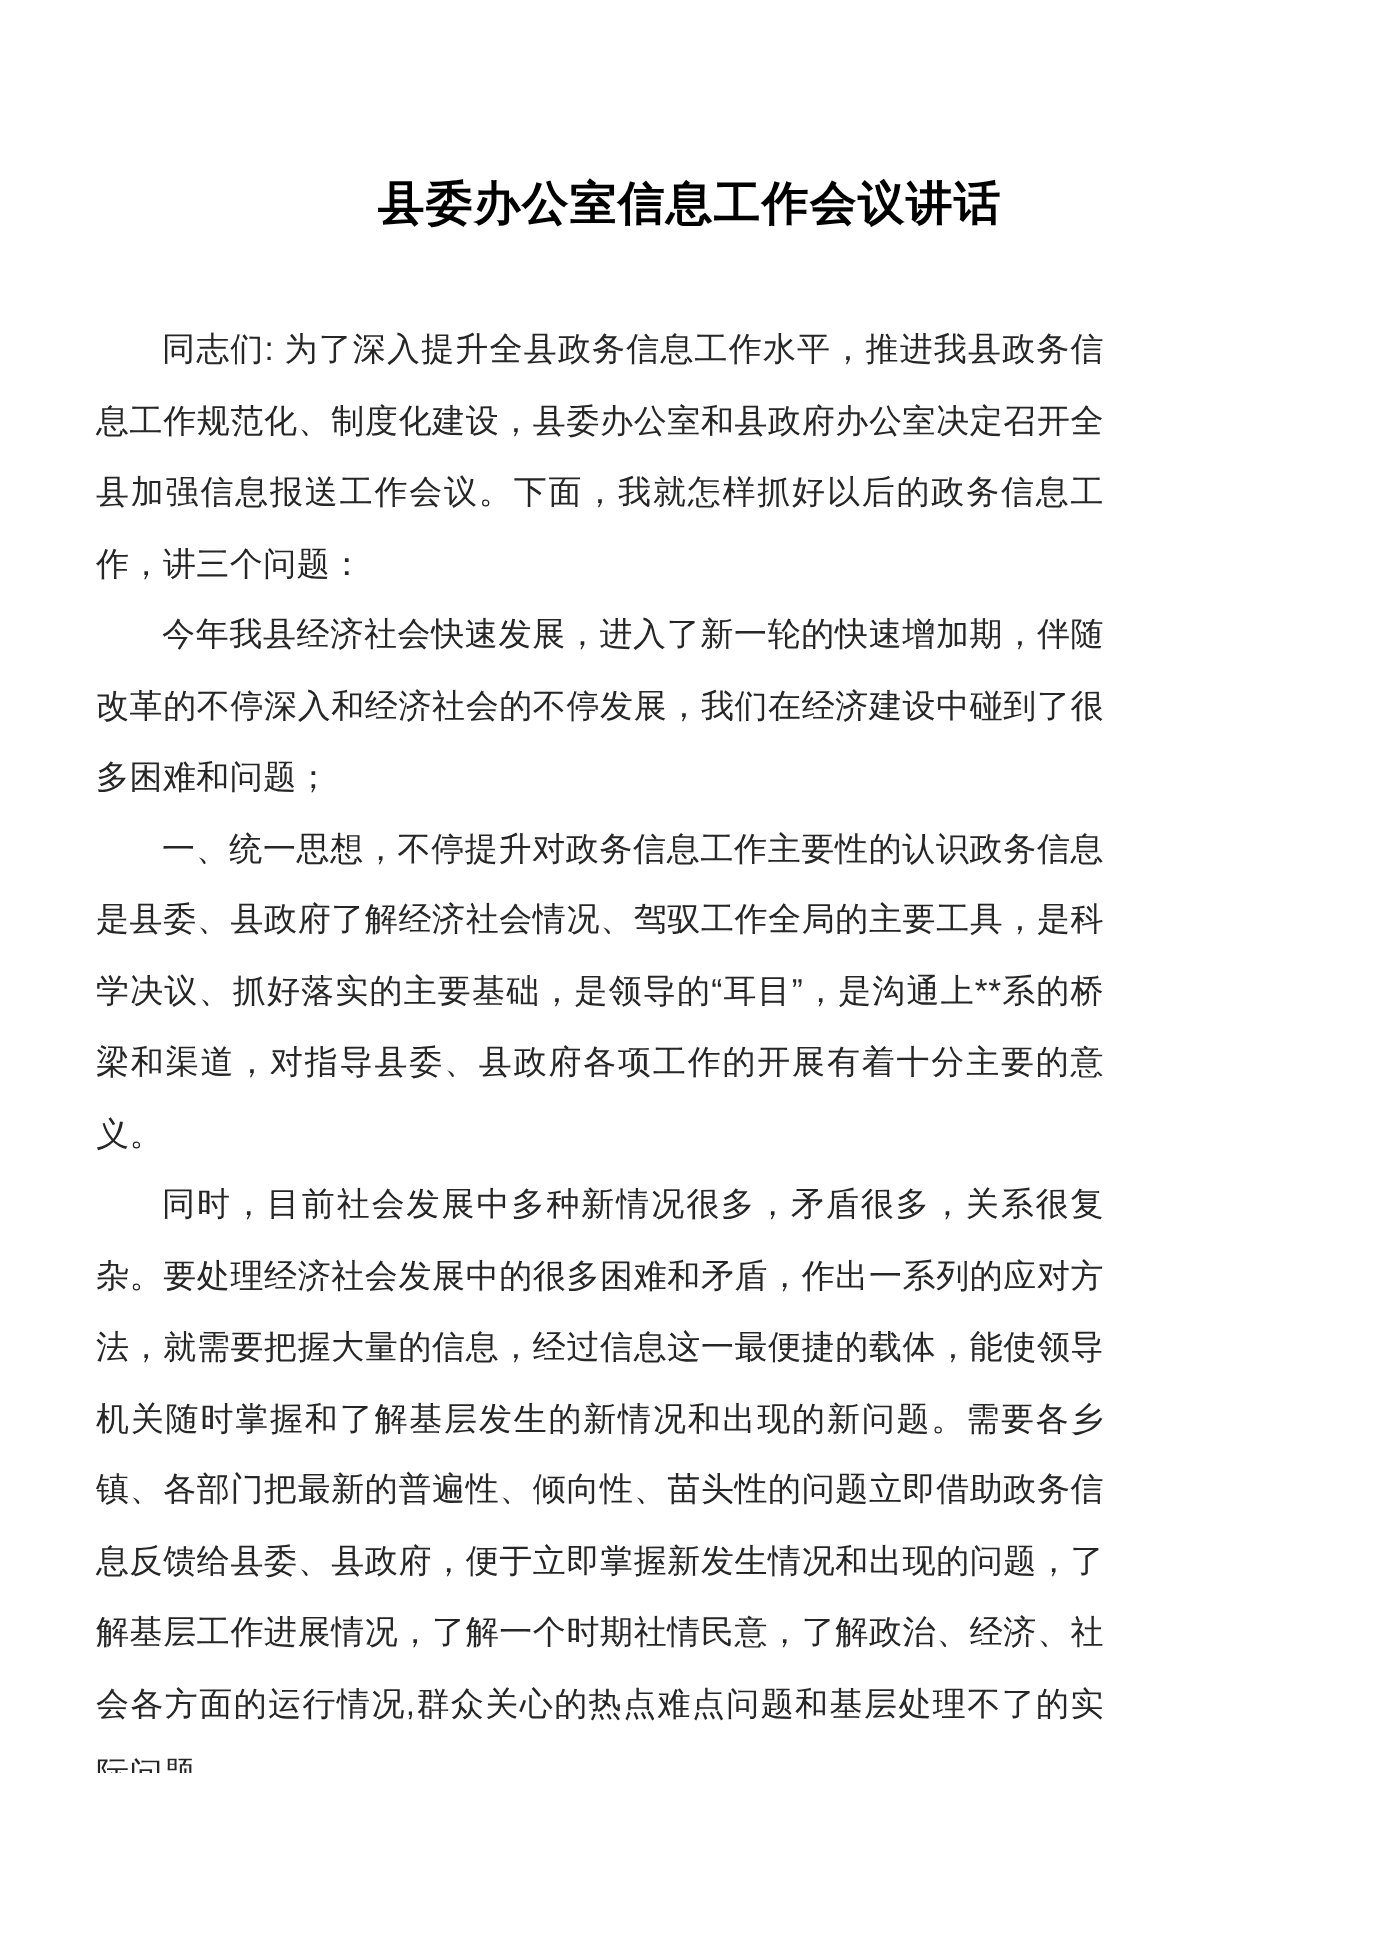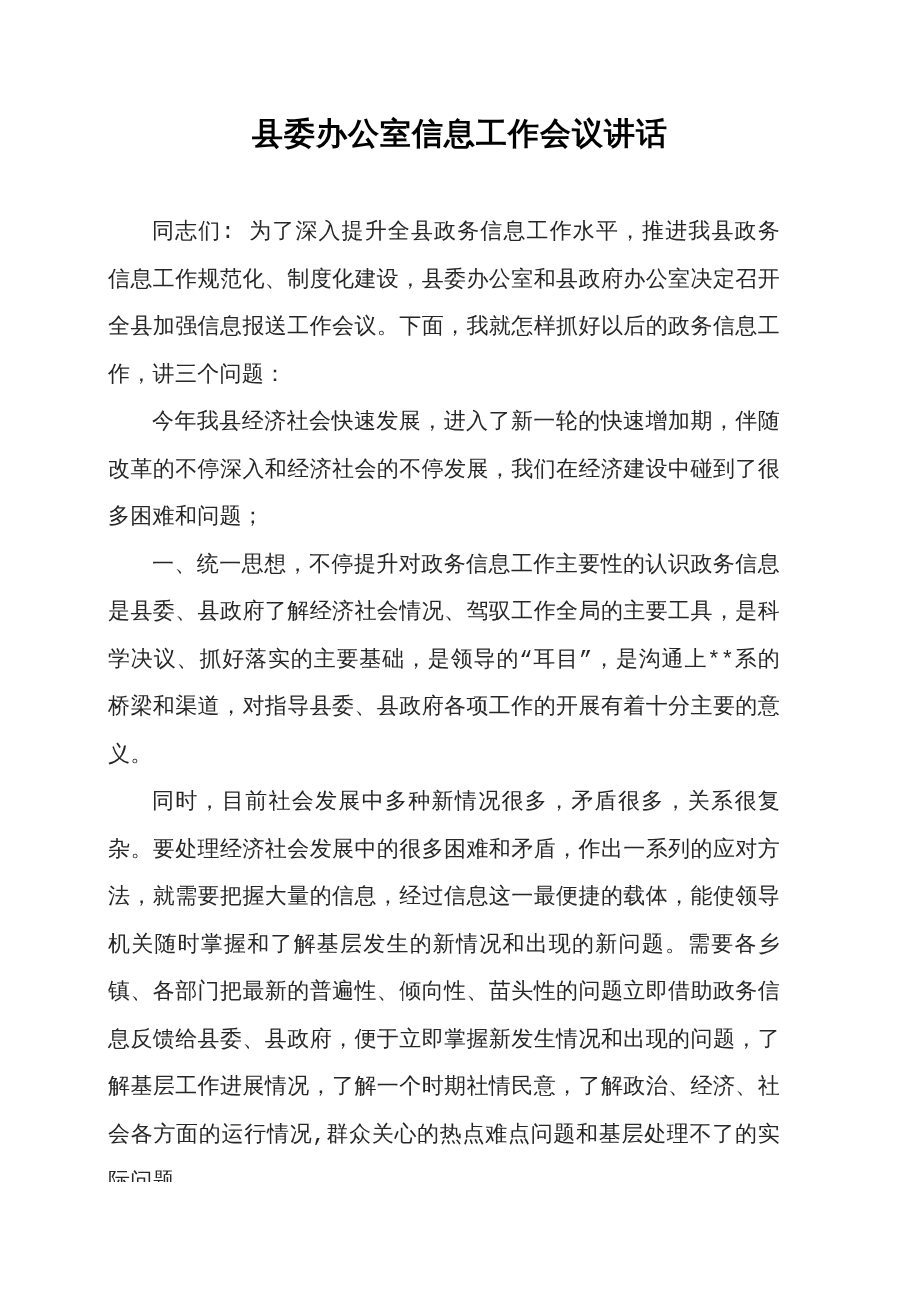--- a/index.html
+++ b/index.html
@@ -6,34 +6,34 @@
     margin: 0;
     padding: 0;
     background: #ffffff;
   }
   .page {
     position: relative;
     width: 920px;
     height: 1182px;
     background: #ffffff;
     overflow: hidden;
-    font-family: Liberation Mono, monospace;
+    font-family: Liberation Sans, sans-serif;
   }
   .doc-title {
     padding-top: 116px;
     height: 40px;
     line-height: 40px;
     text-align: center;
     font-size: 31px;
     font-weight: bold;
     color: #000000;
     letter-spacing: 1px;
   }
   .doc-body {
-    margin: 53px auto 0 108px;
+    margin: 53px auto 0 64px;
     width: 672px;
   }
   .doc-body p {
     margin: 0;
     padding: 0;
     font-size: 22px;
     line-height: 47.5px;
     color: #262626;
     text-align: justify;
     text-justify: inter-ideograph;

